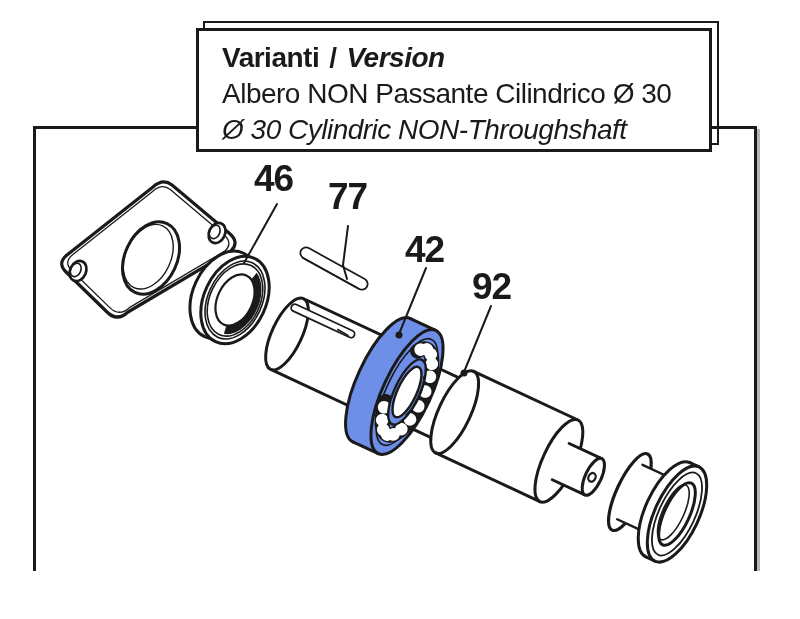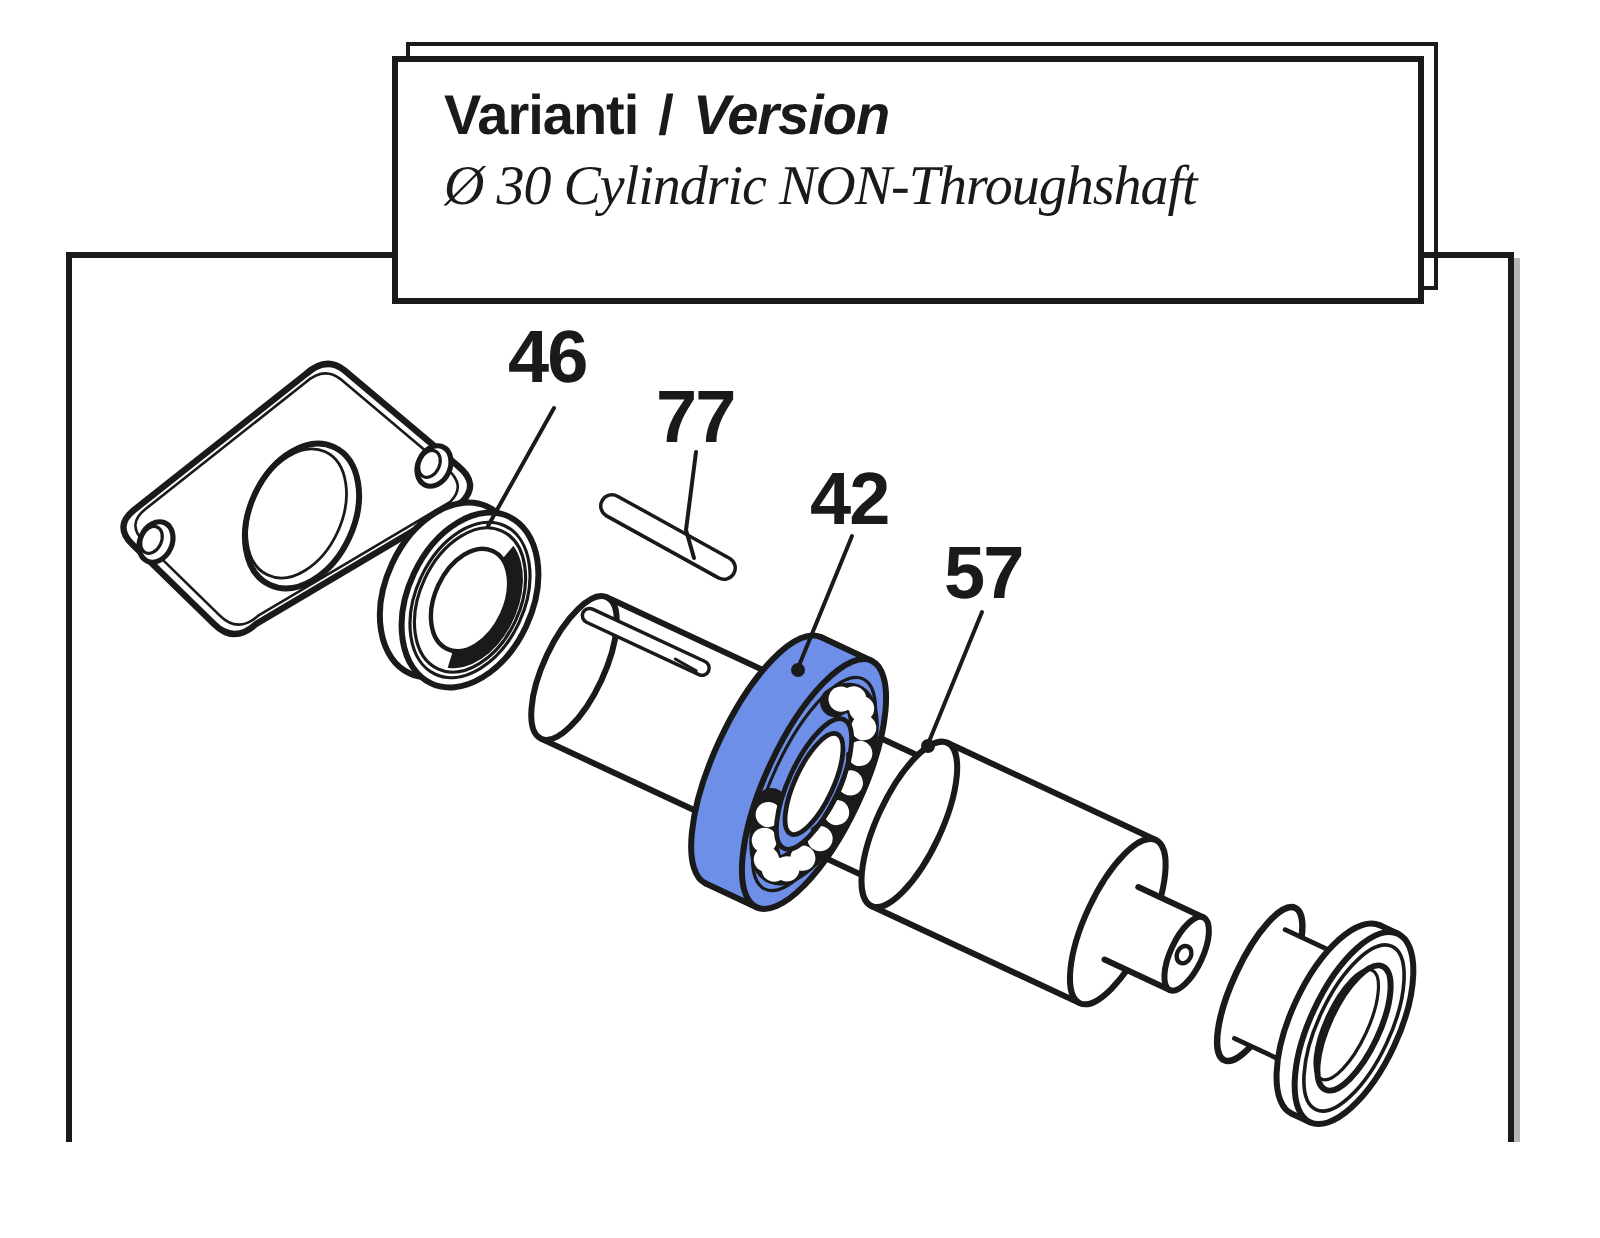--- a/index.html
+++ b/index.html
@@ -21,28 +21,28 @@
     box-sizing:border-box;border:2px solid var(--ink);background:transparent;z-index:3;
   }
   .titlebox{
     position:absolute;left:196px;top:28px;width:516px;height:124px;
     box-sizing:border-box;border:3px solid var(--ink);background:var(--paper);
     z-index:4;padding:9px 0 0 23px;white-space:nowrap;
   }
   .titlebox .ln{font-size:28px;line-height:36px;letter-spacing:-0.5px;}
   .t-bold{font-weight:bold;}
   .t-bolditalic{font-weight:bold;font-style:italic;}
-  .t-italic{font-style:italic;font-family:Liberation Serif, serif;}
+  .t-italic{font-style:italic;}
   .t-sep{font-weight:bold;padding:0 10px;}
   .part-label{
     position:absolute;z-index:5;font-weight:bold;font-size:37px;line-height:1;
     color:var(--ink);letter-spacing:-1px;
   }
   #lbl78{left:254px;top:160px;}
-  #lbl77{left:328px;top:190px;}
+  #lbl77{left:328px;top:178px;}
   #lbl76{left:405px;top:231px;}
   #lbl75{left:472px;top:268px;}
 </style>
 </head>
 <body>
 
 <div id="stage">
 
   <div class="frame"></div>
 
@@ -163,21 +163,22 @@
         <circle cx="464" cy="373" r="3.5" fill="#1a1a1a" stroke="none"></circle>
       </g>
     </g>
   </svg>
 
   <div class="titlebox-shadow"></div>
   <div class="titlebox">
     <div class="ln">
       <span class="t-bold">Varianti</span><span class="t-sep">/</span><span class="t-bolditalic">Version</span>
     </div>
+    <div class="ln">Albero NON Passante Cilindrico Ø 30</div>
     <div class="ln t-italic">Ø 30 Cylindric NON-Throughshaft</div>
   </div>
 
   <div class="part-label" id="lbl78">46</div>
   <div class="part-label" id="lbl77">77</div>
   <div class="part-label" id="lbl76">42</div>
-  <div class="part-label" id="lbl75">57</div>
+  <div class="part-label" id="lbl75">92</div>
 
 </div>
 
 </body></html>

